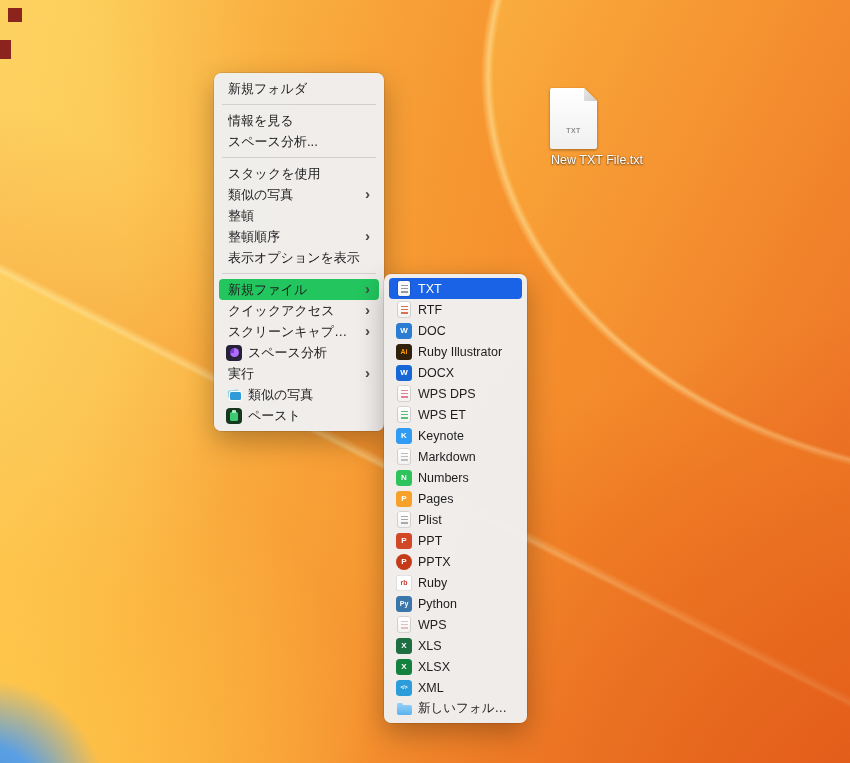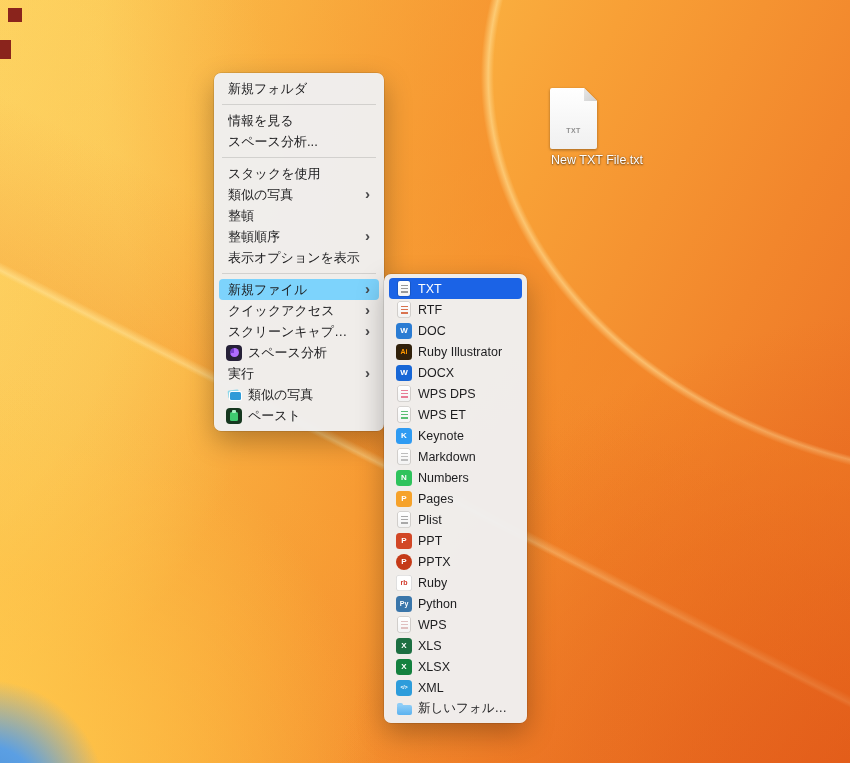--- a/index.html
+++ b/index.html
@@ -36,21 +36,21 @@
     text-shadow:0 1px 2px rgba(0,0,0,0.55),0 0 2px rgba(0,0,0,0.35);}
   
   .menu{position:absolute;background:rgba(240,240,241,0.97);border-radius:7px;
     box-shadow:0 0 0 0.5px rgba(0,0,0,0.18),0 10px 28px rgba(0,0,0,0.28);
     padding:5px 0;box-sizing:border-box;}
   .main-menu{left:214px;top:73px;width:170px;}
   .sub-menu{left:384px;top:274px;width:143px;padding:4px 0;}
   .row{height:21px;display:flex;align-items:center;margin:0 5px;padding:0 9px;
     border-radius:4px;font-size:13px;color:#1d1d1f;gap:6px;white-space:nowrap;}
   .sub-menu .row{padding:0 7px;font-size:12.5px;}
-  .row.hl-gray{background:#7dd3fc;}
+  .row.hl-gray{background:#22c55e;}
   .row.hl-blue{background:#1b63e6;color:#ffffff;}
   .lbl{overflow:hidden;text-overflow:ellipsis;}
   .chev{margin-left:auto;font-size:15px;line-height:1;font-weight:600;color:#48484a;
     transform:translateY(-1px);}
   .divider{height:1px;background:rgba(0,0,0,0.12);margin:5px 8px;}
   
   .sqic{width:16px;height:16px;border-radius:3.5px;display:flex;align-items:center;
     justify-content:center;flex:none;font-weight:700;font-size:8px;}
   .sqic span{line-height:1;}
   .pgic{width:12px;height:15px;margin:0 2px;background:linear-gradient(#ffffff,#f3f3f3);

